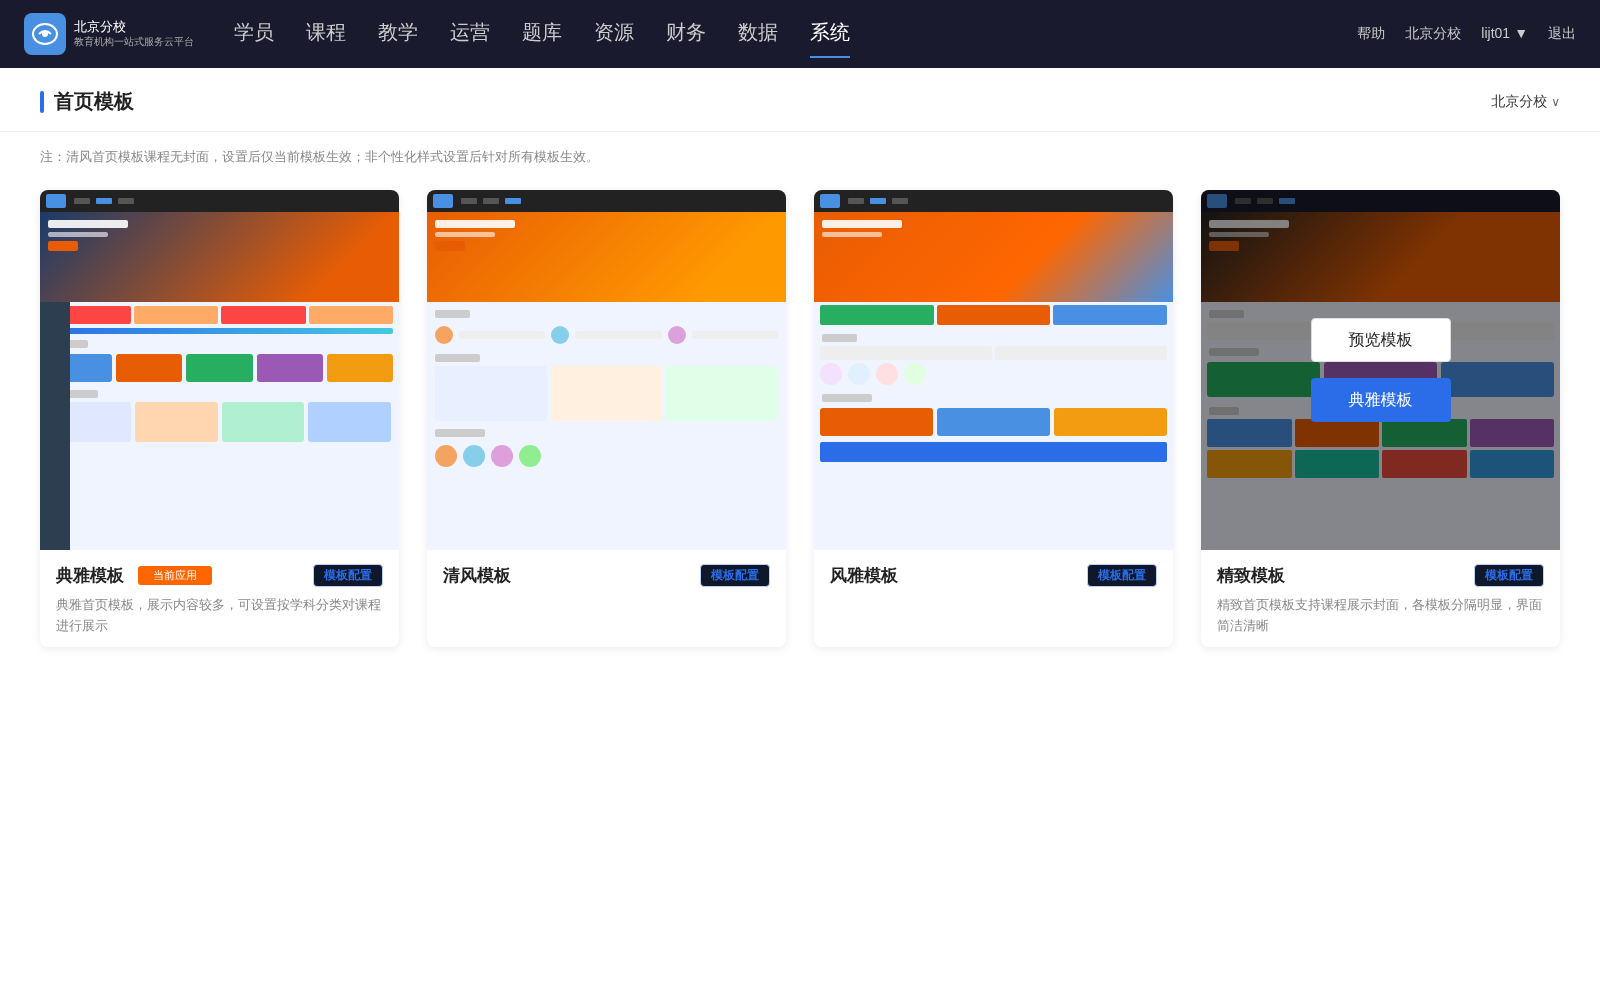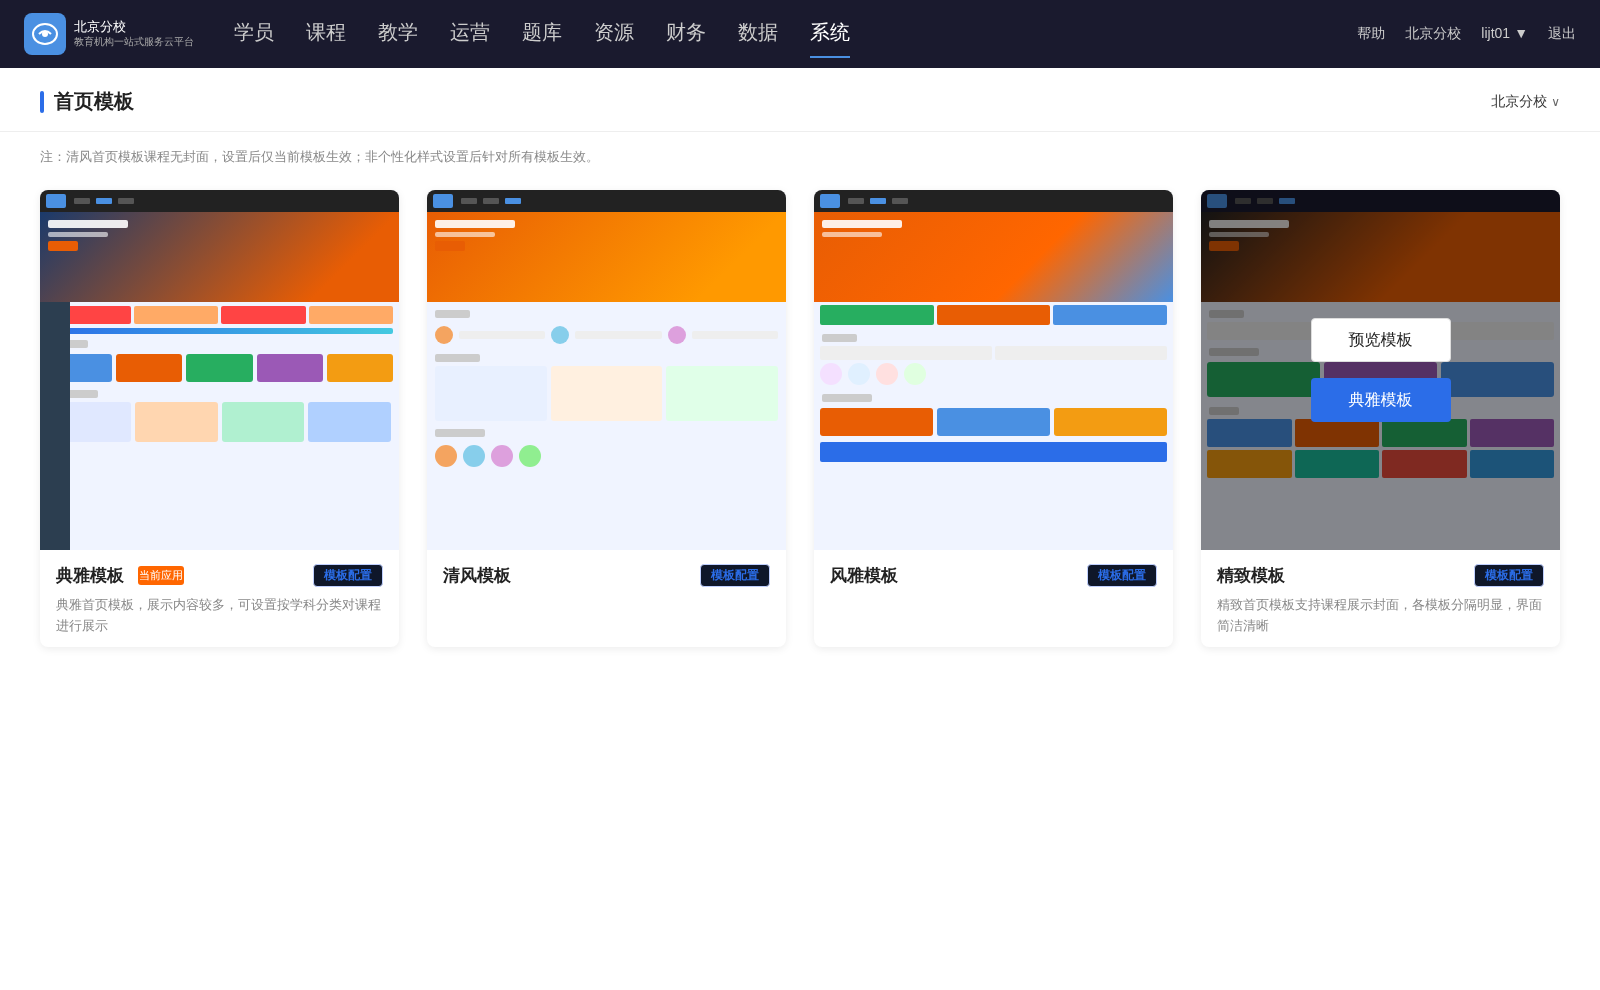--- a/index.html
+++ b/index.html
@@ -252,21 +252,21 @@
     }
     .template-name {
       font-size: 17px;
       font-weight: 600;
       color: #222;
     }
     .badge-current {
       background: #ff6600;
       color: white;
       font-size: 11px;
-      padding: 2px 1px;
+      padding: 2px 15px;
       border-radius: 3px;
     }
     .badge-config {
       margin-left: auto;
       background: #0f172a;
       color: #2b6de8;
       font-size: 12px;
       padding: 2px 10px;
       border-radius: 4px;
       cursor: pointer;

